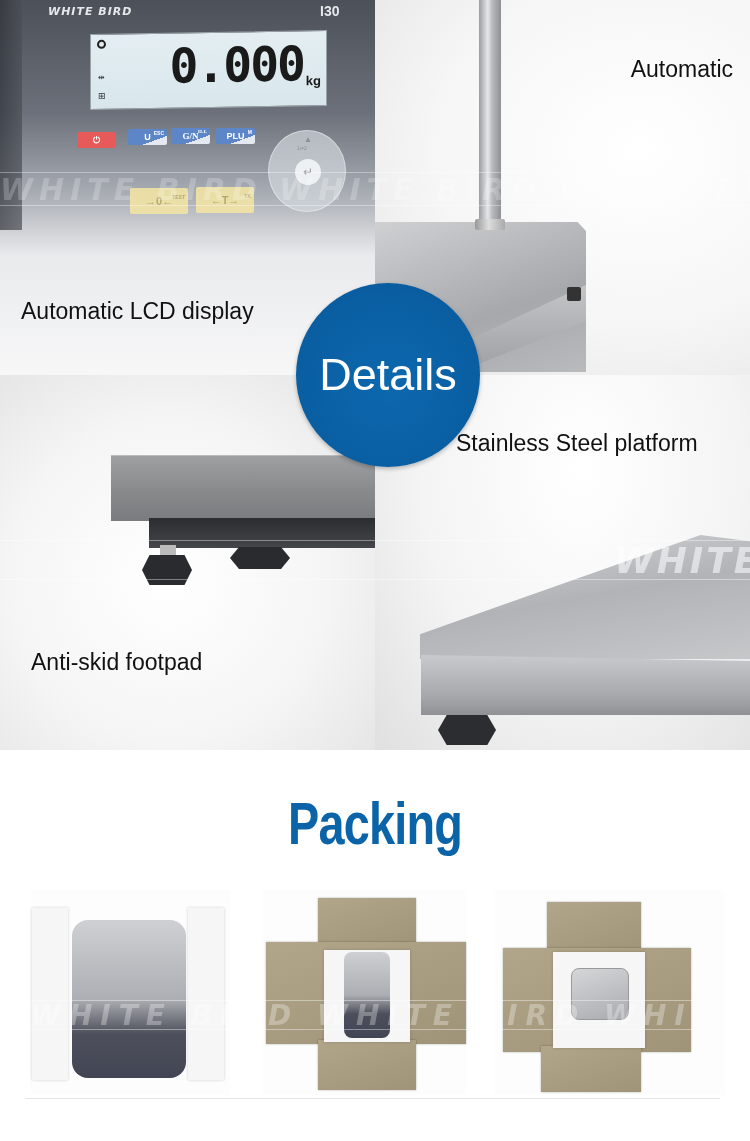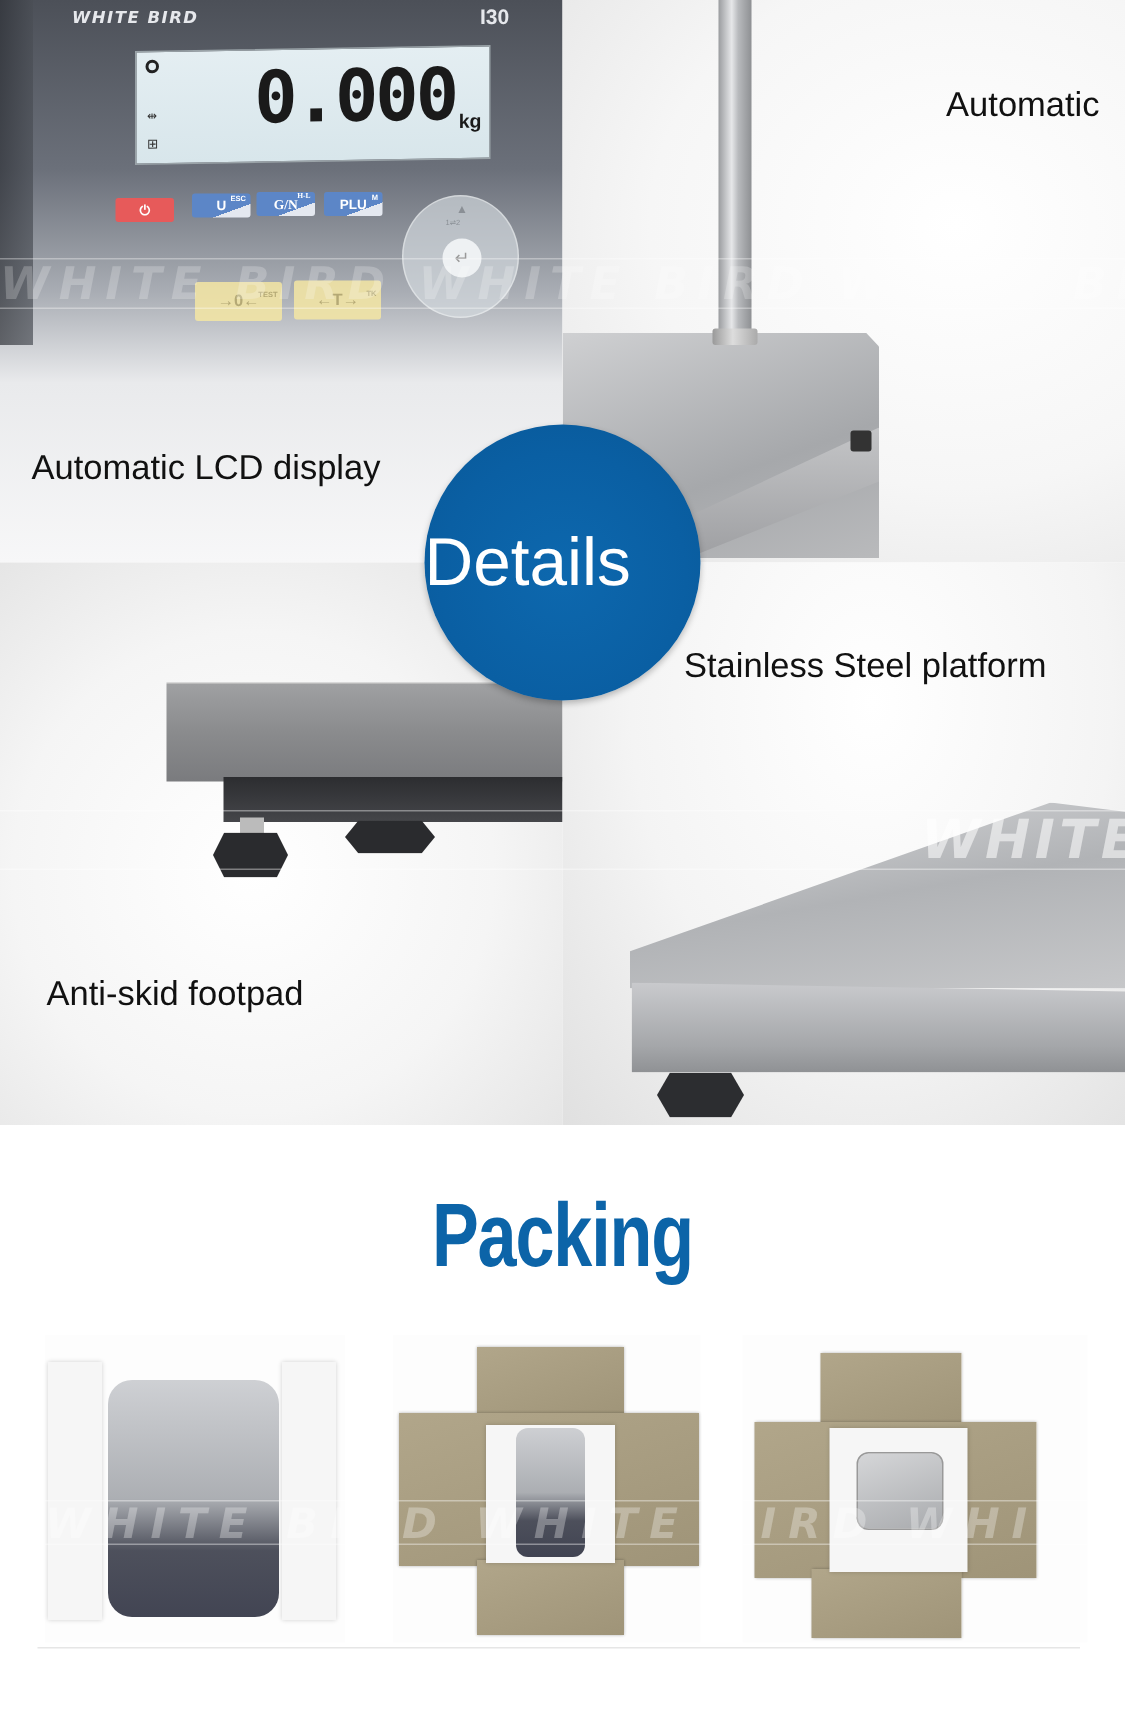--- a/index.html
+++ b/index.html
@@ -61,21 +61,21 @@
   .bolt { position: absolute; left: 160px; top: 545px; width: 16px; height: 12px; background: #bbb; }
 
   
   .plat2-top { position: absolute; left: 420px; top: 535px; width: 330px; height: 124px; background: linear-gradient(170deg, #d6d7d9, #b1b3b6 50%, #c6c7c9); clip-path: polygon(85% 0, 100% 5%, 100% 100%, 0 100%, 0 80%); }
   .plat2-side { position: absolute; left: 421px; top: 655px; width: 329px; height: 60px; background: linear-gradient(180deg, #c9cacd, #a5a7aa 70%, #8f9194); clip-path: polygon(0 0, 100% 10%, 100% 100%, 0 100%); }
   .plat2-foot { position: absolute; left: 438px; top: 715px; width: 58px; height: 30px; background: #2c2d30; clip-path: polygon(15% 0, 85% 0, 100% 50%, 85% 100%, 15% 100%, 0 50%); }
   .wm2 { position: absolute; left: 590px; top: 540px; font: italic bold 36px "DejaVu Sans", sans-serif; color: rgba(255,255,255,.55); letter-spacing: 3px; margin-left: 24px; }
   .wm-row { position: absolute; left: 0; top: 540px; width: 750px; height: 40px; border-top: 1px solid rgba(255,255,255,.4); border-bottom: 1px solid rgba(255,255,255,.4); }
 
   
-  .badge { position: absolute; left: 283px; top: 283px; width: 184px; height: 184px; border-radius: 50%; background: radial-gradient(circle at 50% 55%, #0d68ae 0%, #0a5fa3 60%, #085897 100%); box-shadow: 0 2px 4px rgba(0,0,0,.25); display: flex; align-items: center; justify-content: flex-start; }
+  .badge { position: absolute; left: 296px; top: 283px; width: 184px; height: 184px; border-radius: 50%; background: radial-gradient(circle at 50% 55%, #0d68ae 0%, #0a5fa3 60%, #085897 100%); box-shadow: 0 2px 4px rgba(0,0,0,.25); display: flex; align-items: center; justify-content: center; }
   .badge-text { font-family: "Liberation Sans", sans-serif; font-size: 45px; color: #ffffff; letter-spacing: 0; }
 
   
   .pack-title { position: absolute; left: 0; top: 789px; width: 750px; text-align: center; font: bold 60px "Liberation Sans", sans-serif; color: #0c64a8; transform: scaleX(0.78); transform-origin: center; letter-spacing: -1px; }
   .photo { position: absolute; top: 890px; height: 205px; background: #fdfdfd; }
   .p1 { left: 30px; width: 200px; }
   .p2 { left: 262px; width: 205px; }
   .p3 { left: 495px; width: 230px; }
   .foam { position: absolute; background: #f6f6f6; box-shadow: 0 0 3px rgba(0,0,0,.18); }
   .scale-bag { position: absolute; border-radius: 16px; background: linear-gradient(180deg, #c9cbcf 0%, #a3a6ab 50%, #3a3d4a 72%, #2d3040 100%); opacity: .9; }

